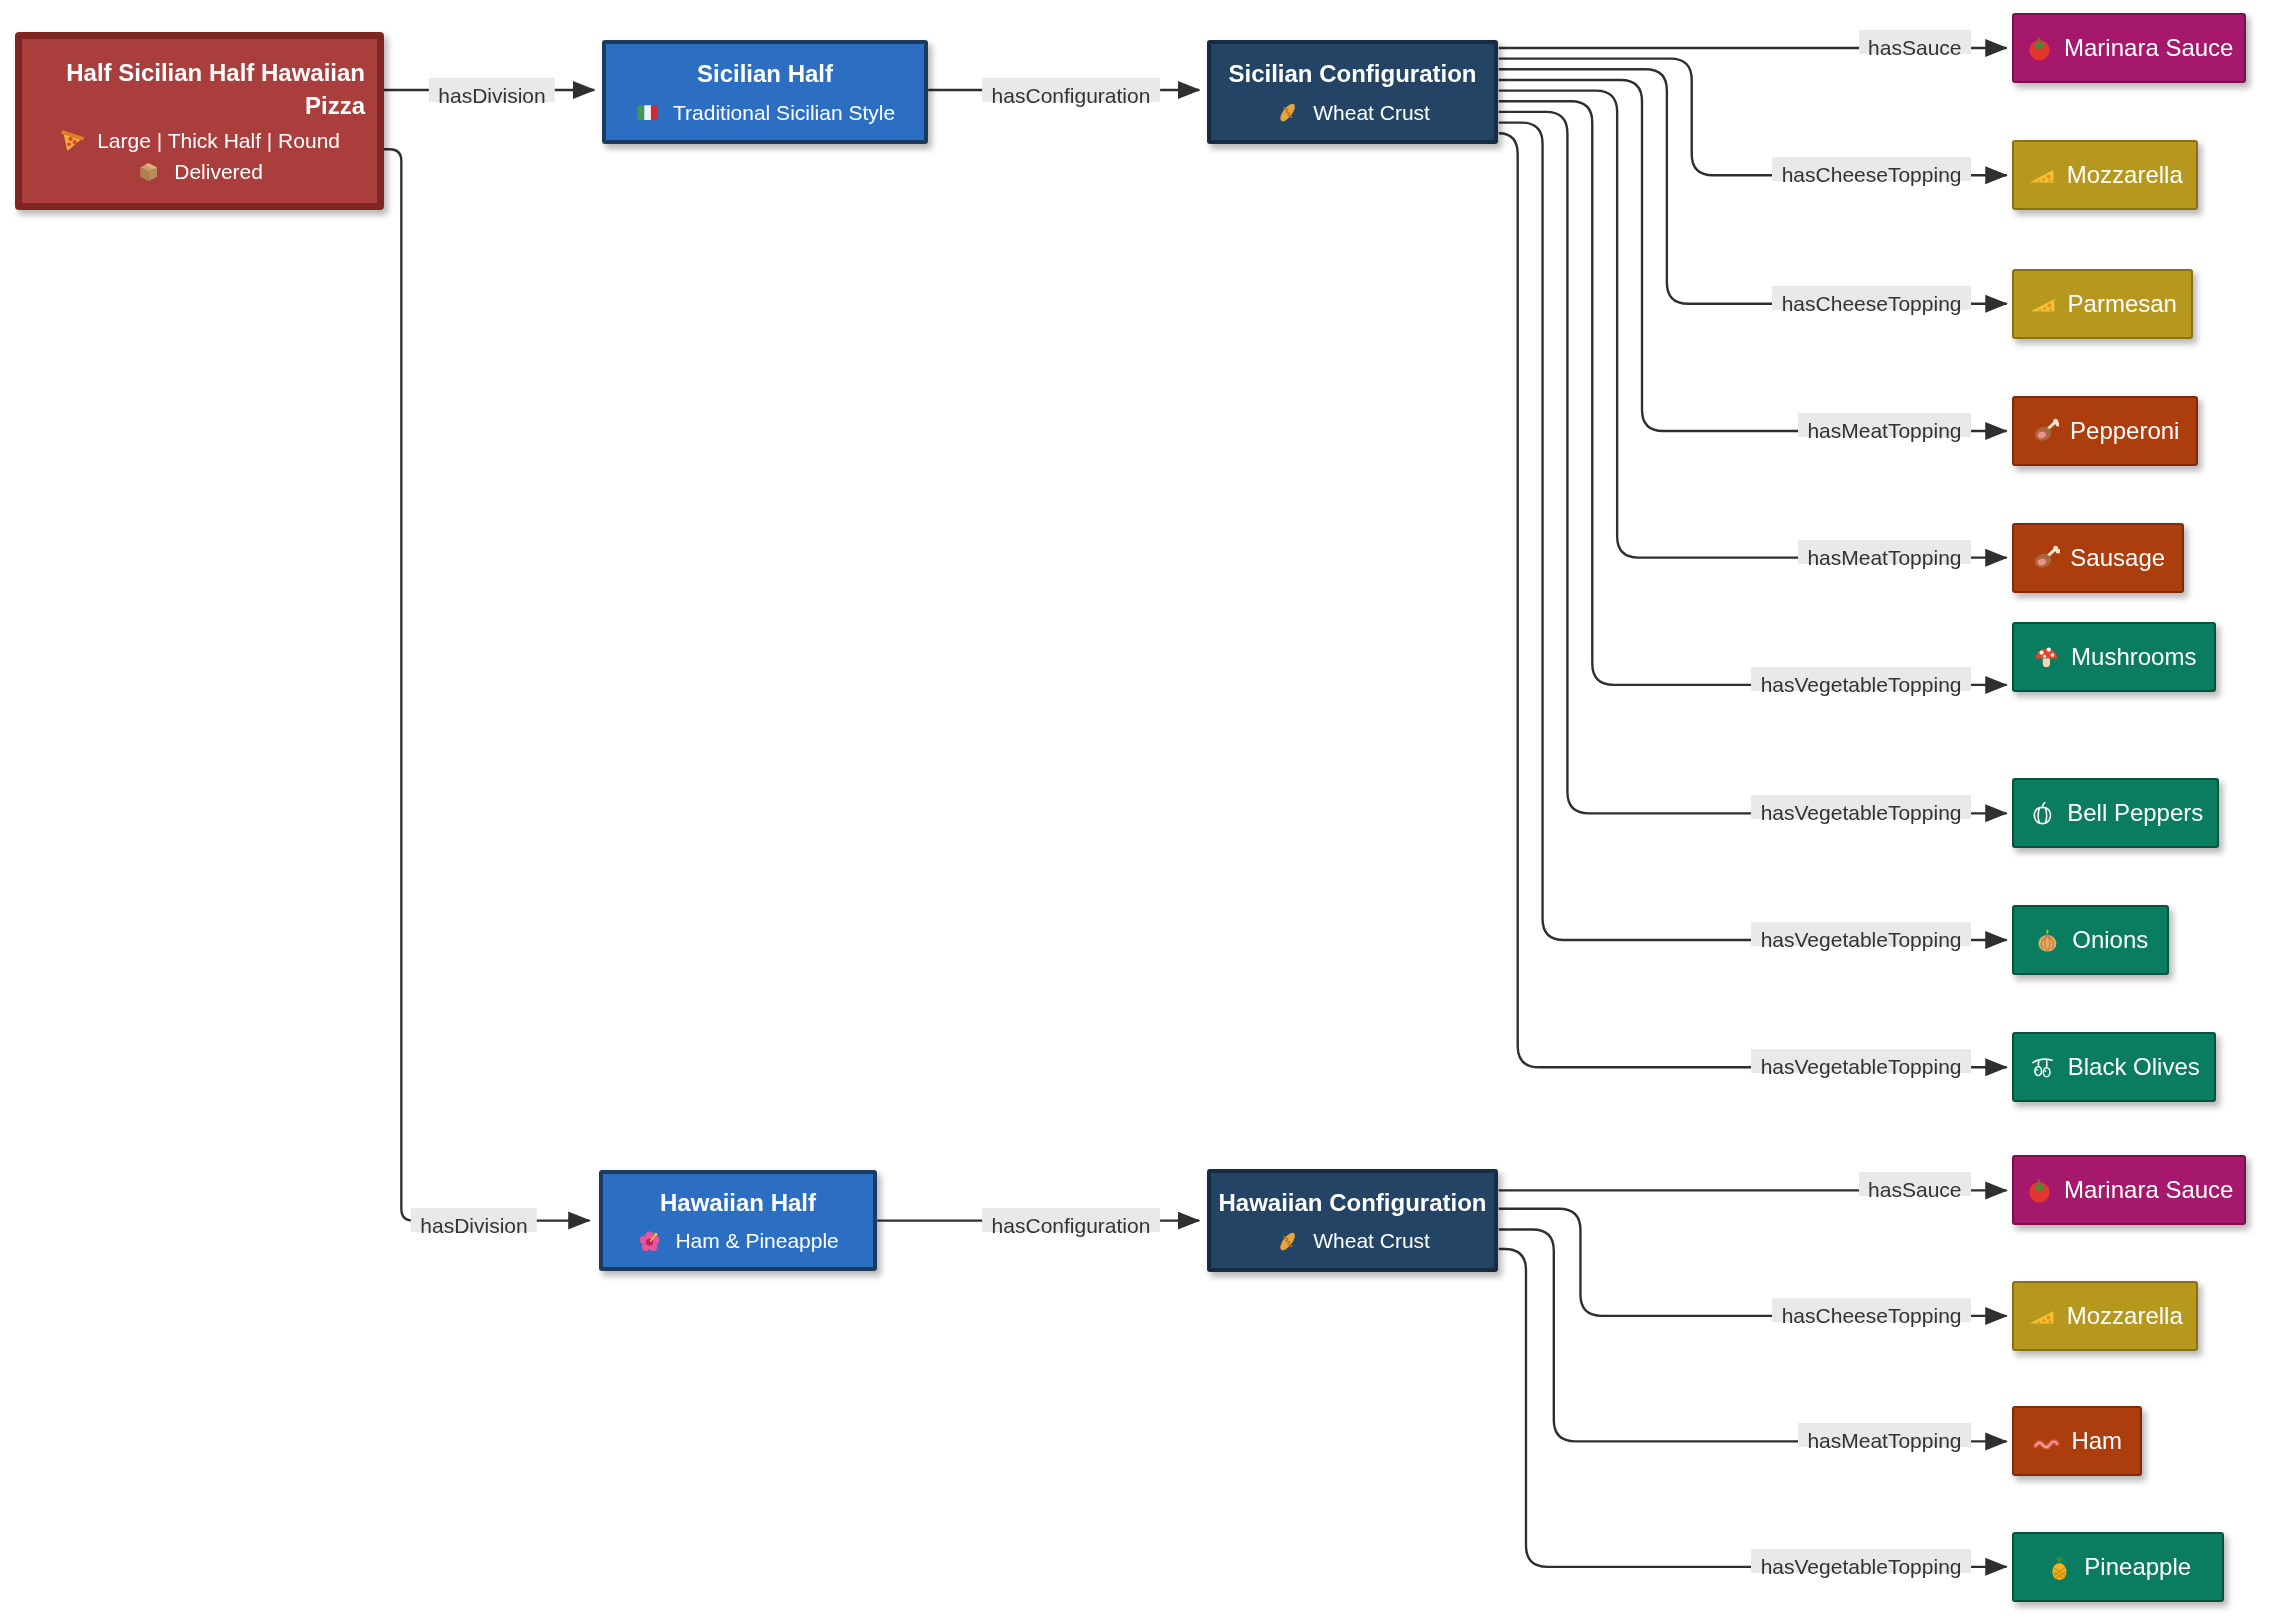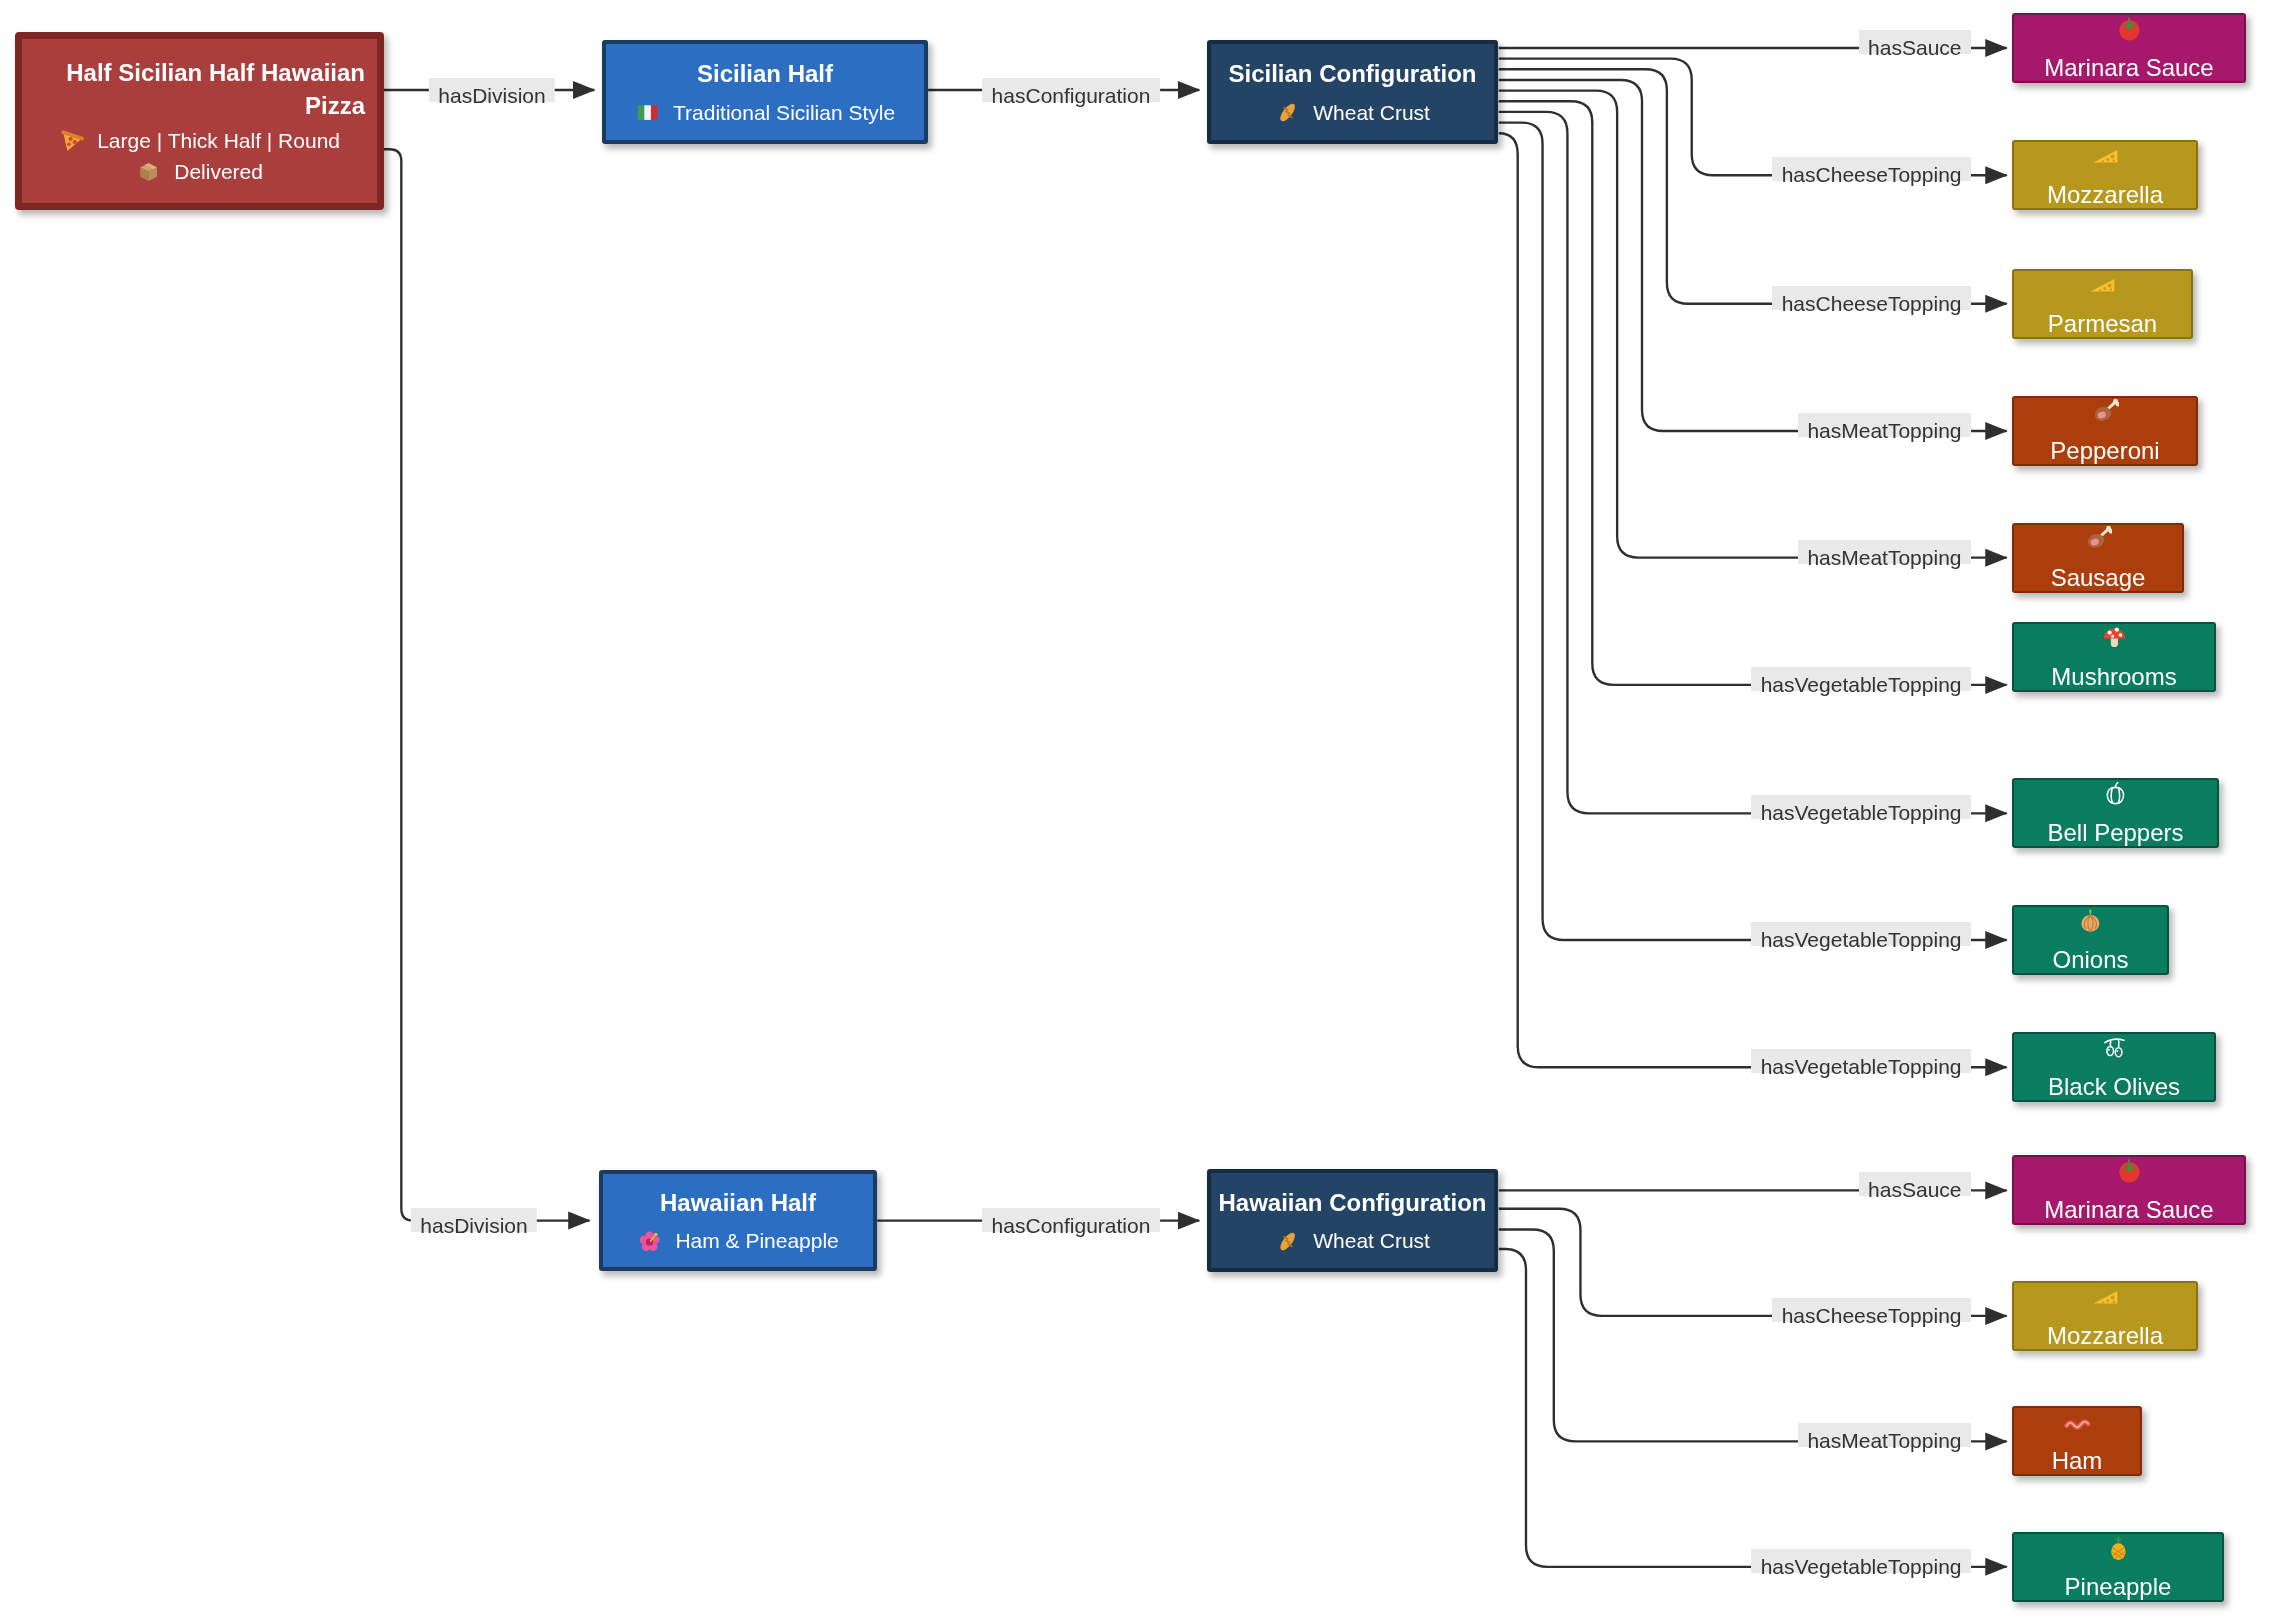--- a/index.html
+++ b/index.html
@@ -19,21 +19,21 @@
   .main{flex-direction:column;gap:9.5px;text-align:right}
   .main .ntitle{font-weight:bold;font-size:24px;line-height:1.35}
   .main .nsub{display:flex;align-items:center;gap:13px;font-size:21px;white-space:nowrap}
   .root{border-width:7px;border-radius:4.1px;background:#a93e3c;border-color:#7e2624;gap:6px}
   .root .ntitle{font-size:24px;max-width:331px}
   .root .nsub{font-size:21px}
   .half{border-width:4.1px;background:#2c6fc2;border-color:#1b3c60}
   .config{border-width:4.1px;background:#234465;border-color:#152c44}
 
   .topping{
-    flex-direction:column;gap:10.7px;font-size:24px;border-width:2.4px;white-space:nowrap;
+    flex-direction:row;gap:10.7px;font-size:24px;border-width:2.4px;white-space:nowrap;
   }
   .cat-sauce{background:#a5186b;border-color:#7a0f4e}
   .cat-cheese{background:#b7981f;border-color:#8a7211}
   .cat-meat{background:#ac3e0e;border-color:#7e2b07}
   .cat-veg{background:#0a7c60;border-color:#06523f}
 
   .nicon{display:inline-flex;align-items:center;justify-content:center}
   .nicon svg{width:1.2em;height:1.2em;display:block}
 
   .elabel{

